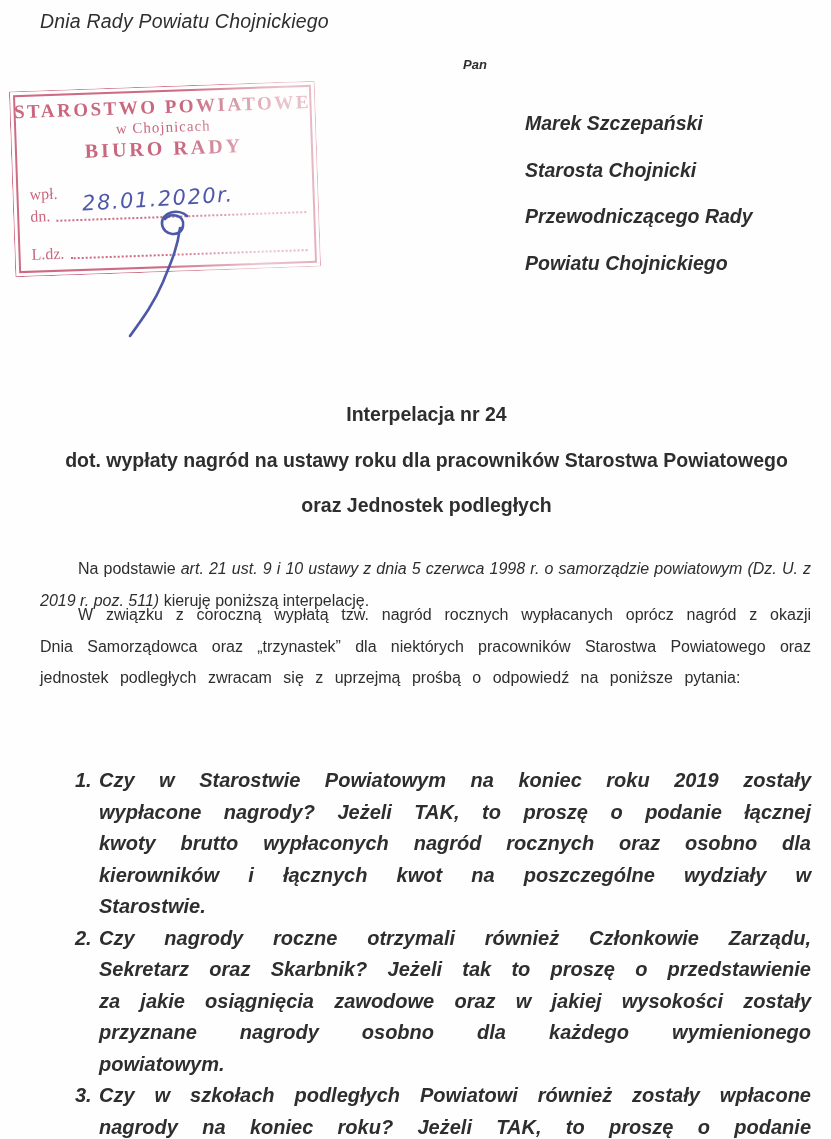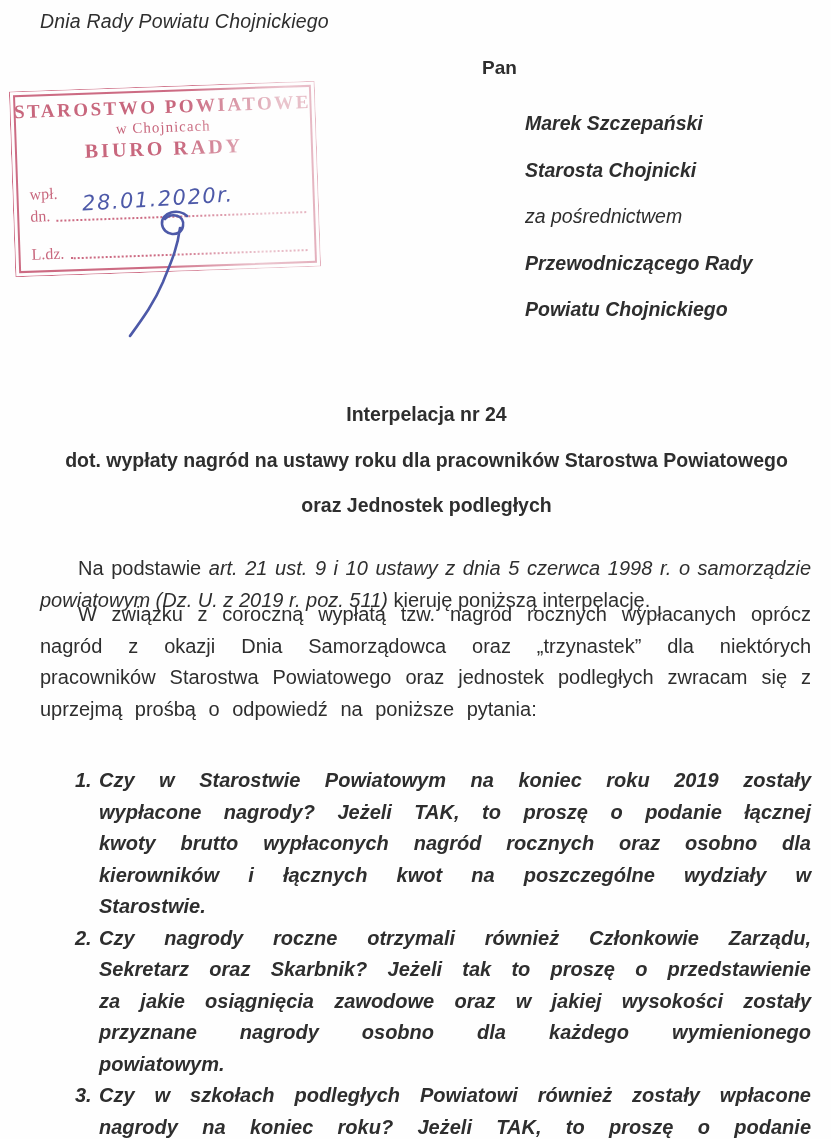--- a/index.html
+++ b/index.html
@@ -32,27 +32,27 @@
   .stamp .dn{top:116px;}
   .stamp .ldz{top:154px;}
   .stamp .dots{flex:1;border-bottom:2px dotted #c9607a;margin:0 0 3px 6px;}
   .hand-date{
     left:82px;top:187px;color:#4d59a8;font-size:21px;font-style:italic;
     letter-spacing:1.5px;transform:rotate(-3.5deg);
     font-family:"DejaVu Sans",sans-serif;white-space:nowrap;
   }
   .signature{left:123px;top:208px;}
   
-  .pan{left:482px;top:57px;font-size:19px;font-weight:bold;}
+  .pan{left:463px;top:57px;font-size:13px;font-weight:bold;font-style:italic;}
   .recipient{left:525px;top:100px;font-size:19.5px;line-height:46.5px;font-style:italic;white-space:nowrap;}
   .recipient .b{font-weight:bold;}
   
   .title{left:0;top:392px;width:831px;text-align:center;font-size:19.5px;font-weight:bold;line-height:45.5px;margin-left:11px;}
   
-  .para{left:40px;width:771px;margin:0;font-size:20px;line-height:31.5px;text-align:justify;text-indent:38px;}
+  .para{left:40px;width:771px;margin:0;font-size:16px;line-height:31.5px;text-align:justify;text-indent:38px;}
   .p1{top:553px;}
   .p2{top:599px;word-spacing:7px;}
   .it{font-style:italic;}
   
   .questions{left:75px;top:765px;width:736px;}
   .q{display:flex;font-size:20px;line-height:31.5px;font-weight:bold;font-style:italic;}
   .qn{flex:none;width:24px;}
   .qt{flex:1;text-align:justify;word-spacing:12px;}
 </style>
 </head>
@@ -80,21 +80,20 @@
 <svg class="abs signature" width="90" height="132" viewBox="0 0 90 132">
   <path d="M64 8 C56 0 38 4 39 16 C40 28 58 30 60 18 C62 7 48 4 42 11" fill="none" stroke="#4d59a8" stroke-width="2.6" stroke-linecap="round"></path>
   <path d="M57 20 C54 42 48 54 40 74 C31 95 20 110 7 128" fill="none" stroke="#4d59a8" stroke-width="2.6" stroke-linecap="round"></path>
 </svg>
 
 <div class="abs pan">Pan</div>
 
 <div class="abs recipient">
   <div class="b">Marek Szczepański</div>
   <div class="b">Starosta Chojnicki</div>
-  <div>za pośrednictwem</div>
   <div class="b">Przewodniczącego Rady</div>
   <div class="b">Powiatu Chojnickiego</div>
 </div>
 
 <div class="abs title">
   <div>Interpelacja nr 24</div>
   <div>dot. wypłaty nagród na ustawy roku dla pracowników Starostwa Powiatowego</div>
   <div>oraz Jednostek podległych</div>
 </div>
 

